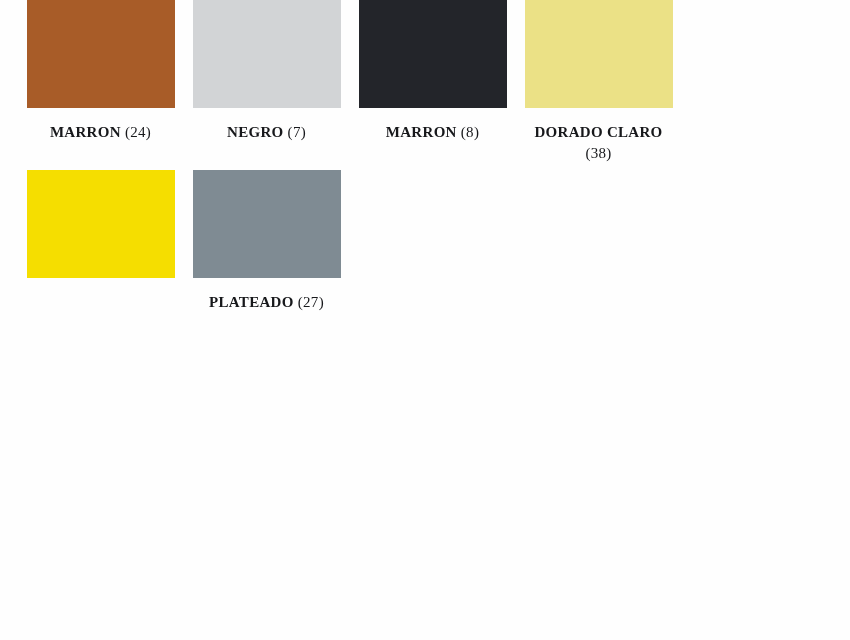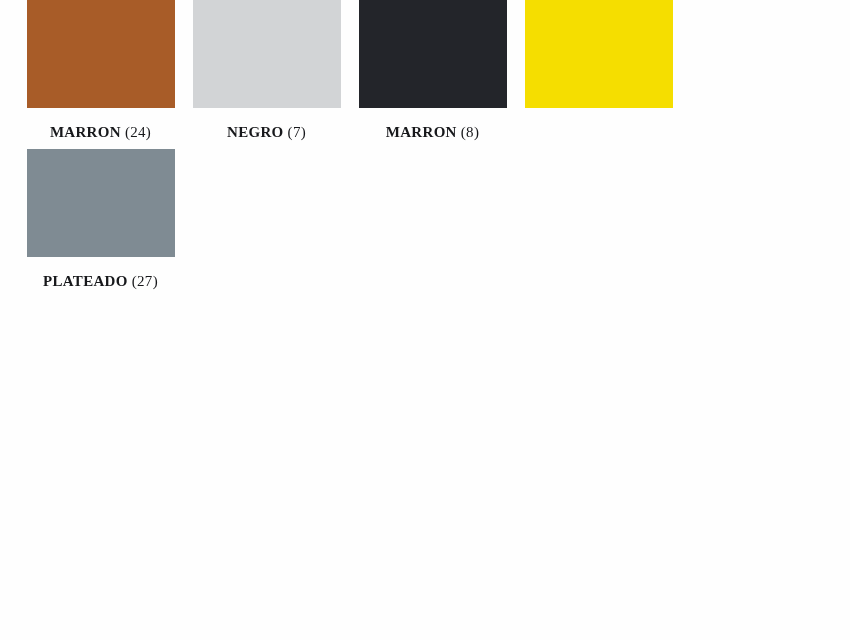--- a/index.html
+++ b/index.html
@@ -76,19 +76,23 @@
     </div>
     <div class="swatch-cell">
       <div class="swatch-chip" style="background-color: rgb(210, 212, 214);"></div>
       <div class="swatch-caption"><span class="swatch-name">NEGRO</span> <span class="swatch-count">(7)</span></div>
     </div>
     <div class="swatch-cell">
       <div class="swatch-chip" style="background-color: rgb(35, 37, 42);"></div>
       <div class="swatch-caption"><span class="swatch-name">MARRON</span> <span class="swatch-count">(8)</span></div>
     </div>
     <div class="swatch-cell">
+      <div class="swatch-chip" style="background-color: rgb(235, 225, 134);"></div>
+      <div class="swatch-caption"><span class="swatch-name">DORADO CLARO</span> <span class="swatch-count">(38)</span></div>
+    </div>
+    <div class="swatch-cell">
       <div class="swatch-chip" style="background-color: rgb(245, 222, 0);"></div>
     </div>
     <div class="swatch-cell">
       <div class="swatch-chip" style="background-color: rgb(127, 139, 147);"></div>
       <div class="swatch-caption"><span class="swatch-name">PLATEADO</span> <span class="swatch-count">(27)</span></div>
     </div>
   </div>
 
 </body></html>

